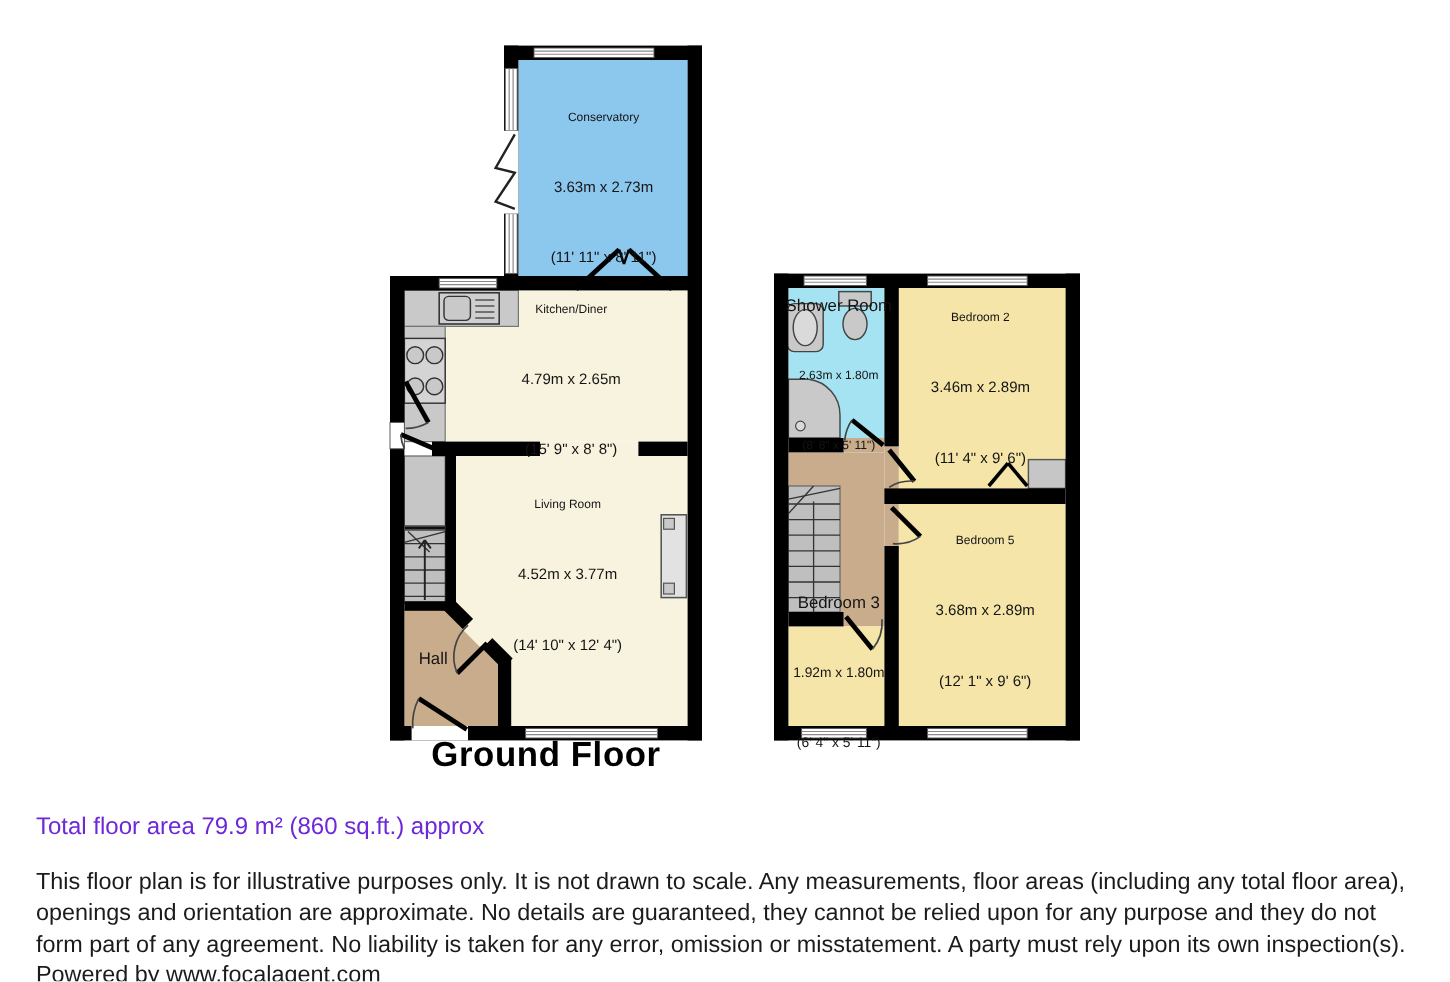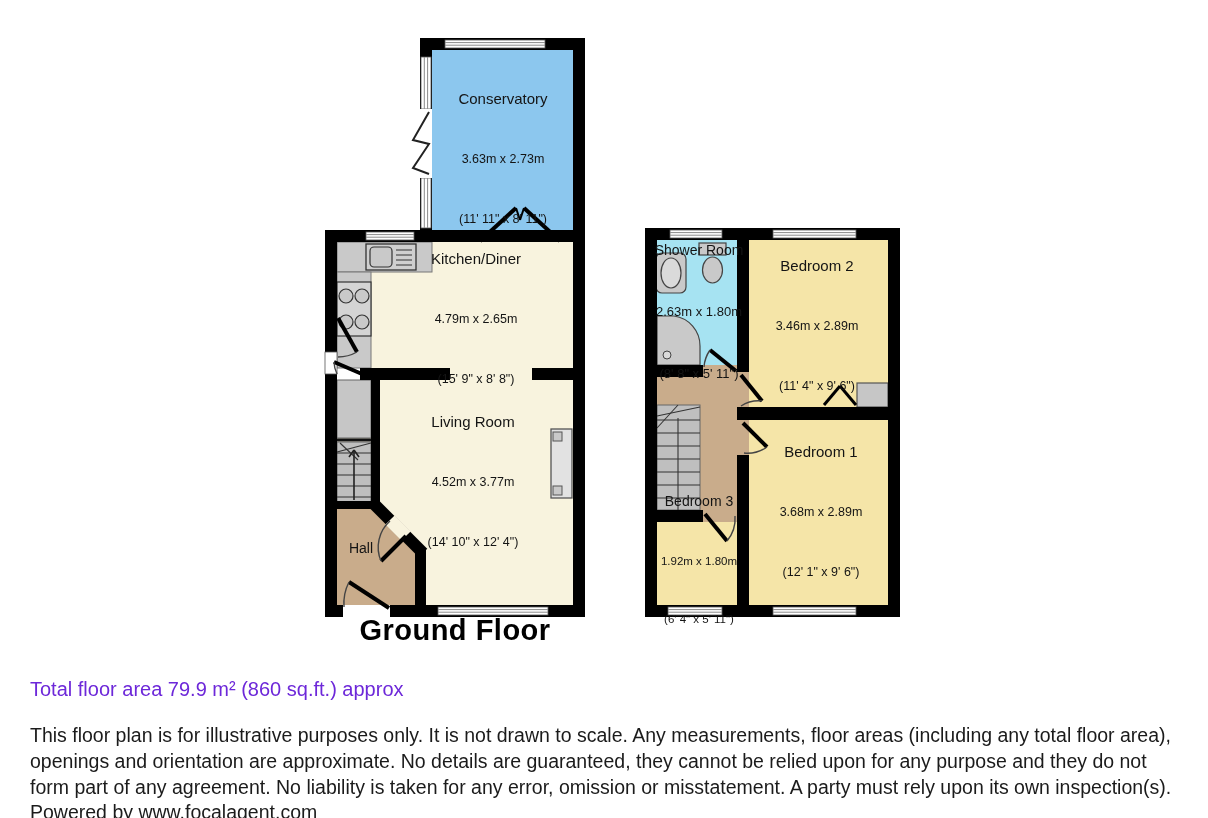--- a/index.html
+++ b/index.html
@@ -1,23 +1,23 @@
 <!DOCTYPE html>
 <html><head>
 <meta charset="utf-8">
 <style>
   html,body{margin:0;padding:0;background:#fff;}
   body{width:1208px;height:818px;font-family:"Liberation Sans",sans-serif;color:#1b1b1b;}
   .stage{position:relative;width:1208px;height:818px;background:#fff;overflow:hidden;}
   svg.plan{position:absolute;}
   .room-label{position:absolute;transform:translate(-50%,-50%);text-align:center;line-height:1.22;white-space:nowrap;color:#141414;}
-  .rl-name{font-size:15px;}
+  .rl-name{font-size:10px;}
   .rl-dim{font-size:12.5px;margin-top:44px;}
   .sm .rl-name{font-size:14px;}
-  .sm .rl-dim{font-size:13px;line-height:1.35;}
+  .sm .rl-dim{font-size:10px;line-height:1.35;}
   .md .rl-name{font-size:14px;}
   .md .rl-dim{font-size:11.5px;}
   .floor-title{position:absolute;transform:translate(-50%,-50%);font-weight:bold;font-size:29px;color:#000;letter-spacing:.5px;text-align:center;}
   .total-area{position:absolute;left:30px;top:678px;font-size:20px;color:#6d28d9;}
   .disclaimer{position:absolute;left:30px;top:723px;width:1158px;font-size:19.5px;line-height:25.8px;color:#1b1b1b;}
 </style>
 </head>
 <body>
 
 <div class="stage">
@@ -266,21 +266,21 @@
     <div class="rl-dim">(8' 8" x 5' 11")</div>
   </div>
 
   <div class="room-label" style="left:817px;top:325px">
     <div class="rl-name">Bedroom 2</div>
     <div class="rl-dim">3.46m x 2.89m</div>
     <div class="rl-dim">(11' 4" x 9' 6")</div>
   </div>
 
   <div class="room-label" style="left:821px;top:511px">
-    <div class="rl-name">Bedroom 1</div>
+    <div class="rl-name">Bedroom 5</div>
     <div class="rl-dim">3.68m x 2.89m</div>
     <div class="rl-dim">(12' 1" x 9' 6")</div>
   </div>
 
   <div class="room-label md" style="left:699px;top:560px">
     <div class="rl-name">Bedroom 3</div>
     <div class="rl-dim">1.92m x 1.80m</div>
     <div class="rl-dim">(6' 4" x 5' 11")</div>
   </div>
 

